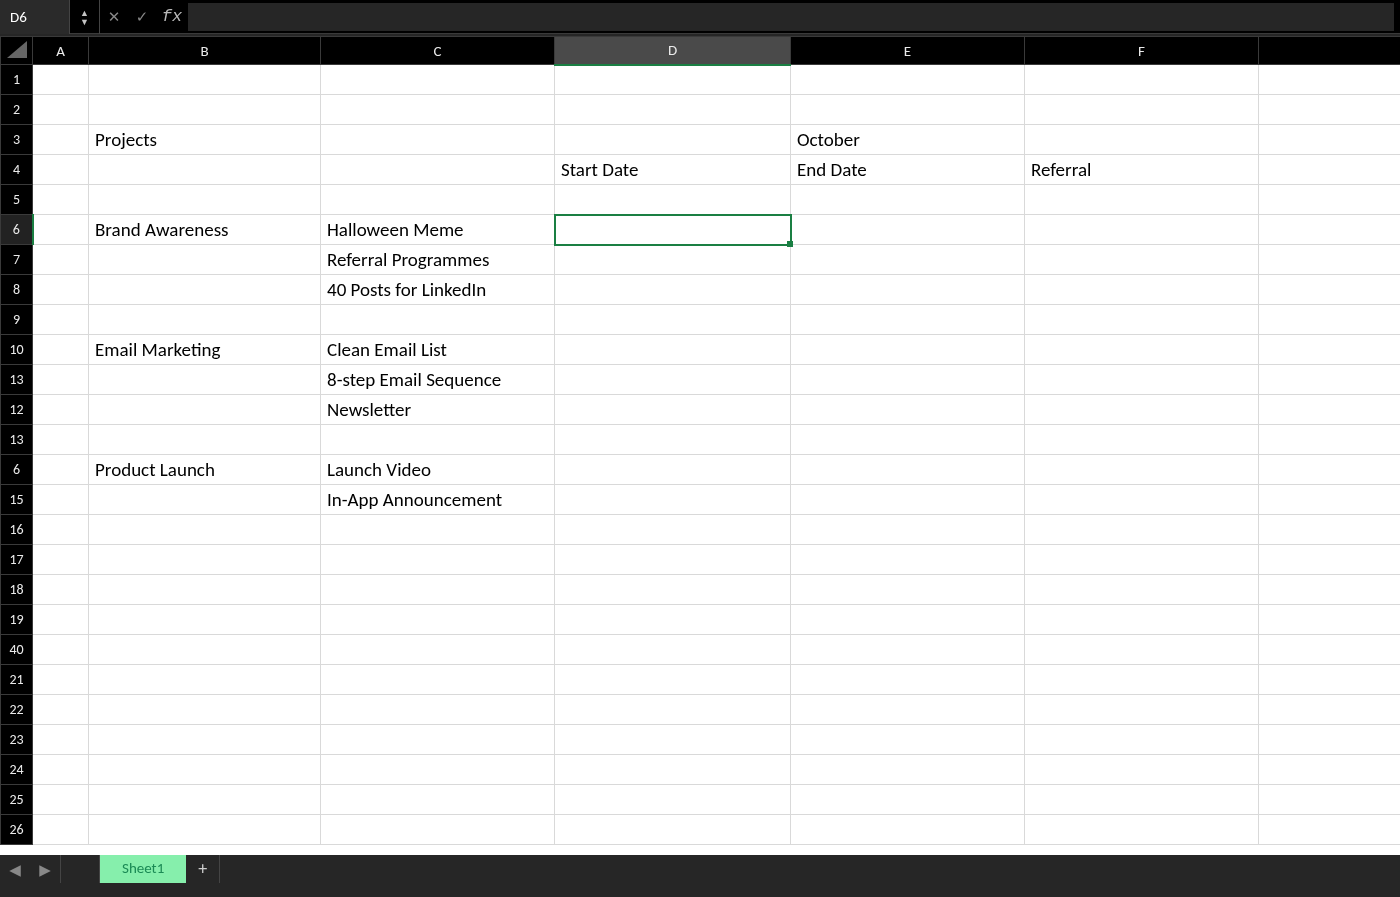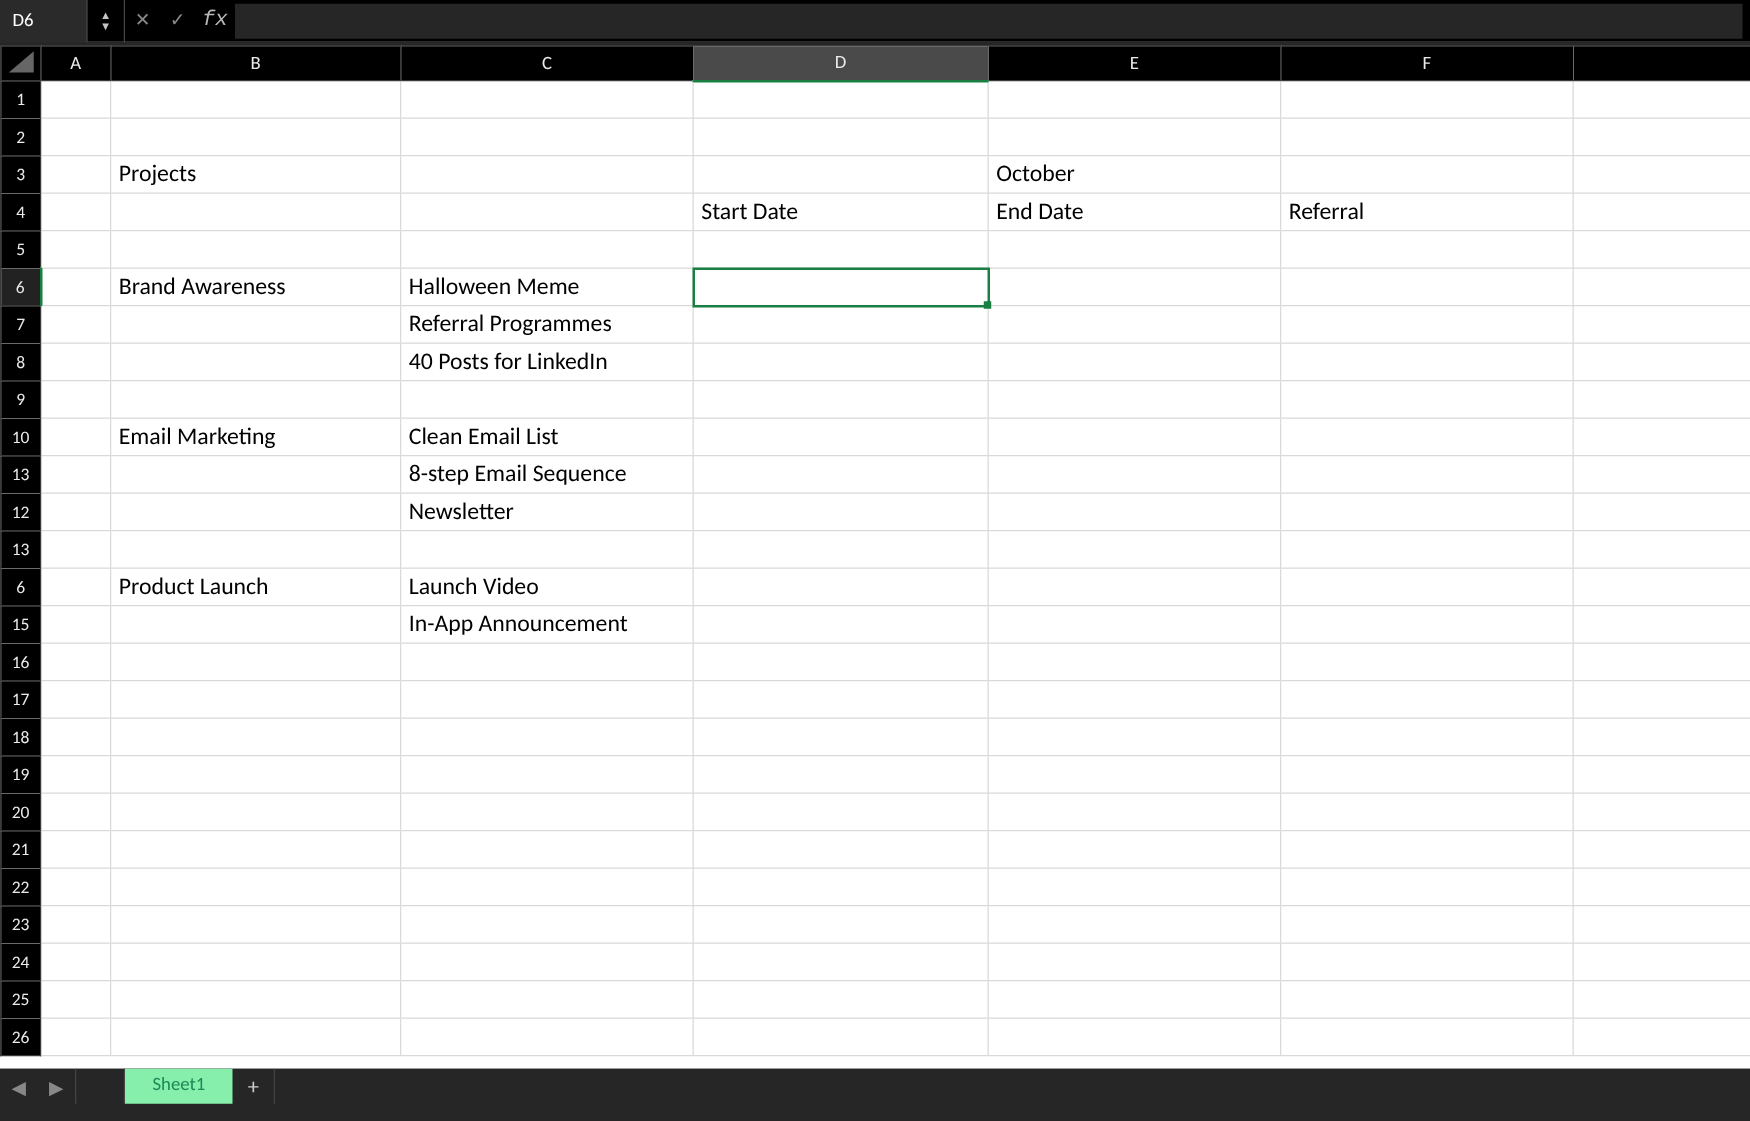--- a/index.html
+++ b/index.html
@@ -398,21 +398,21 @@
           <th class="rowhead">19</th>
           <td></td>
           <td></td>
           <td></td>
           <td></td>
           <td></td>
           <td></td>
           <td></td>
         </tr>
         <tr>
-          <th class="rowhead">20</th>
+          <th class="rowhead">40</th>
           <td></td>
           <td></td>
           <td></td>
           <td></td>
           <td></td>
           <td></td>
           <td></td>
         </tr>
         <tr>
           <th class="rowhead">21</th>

